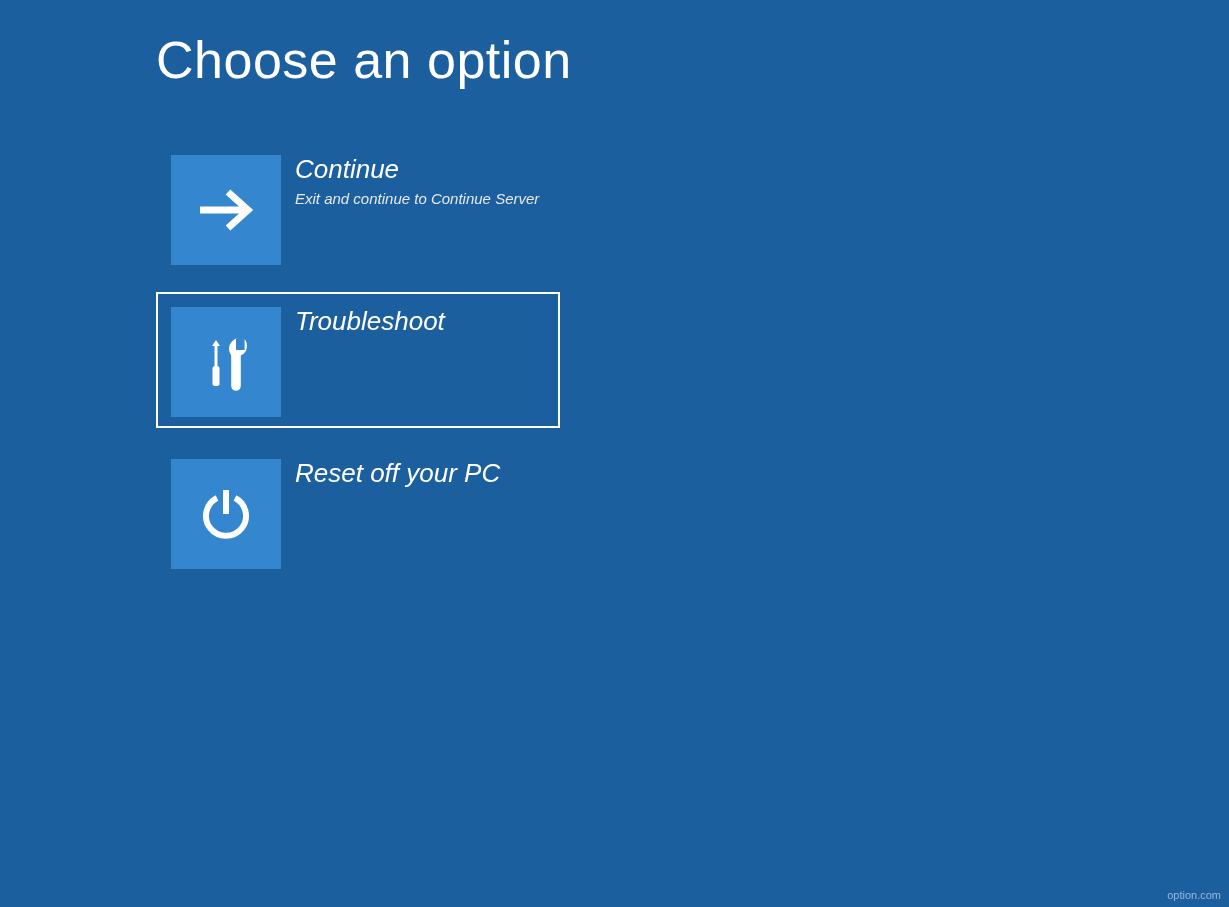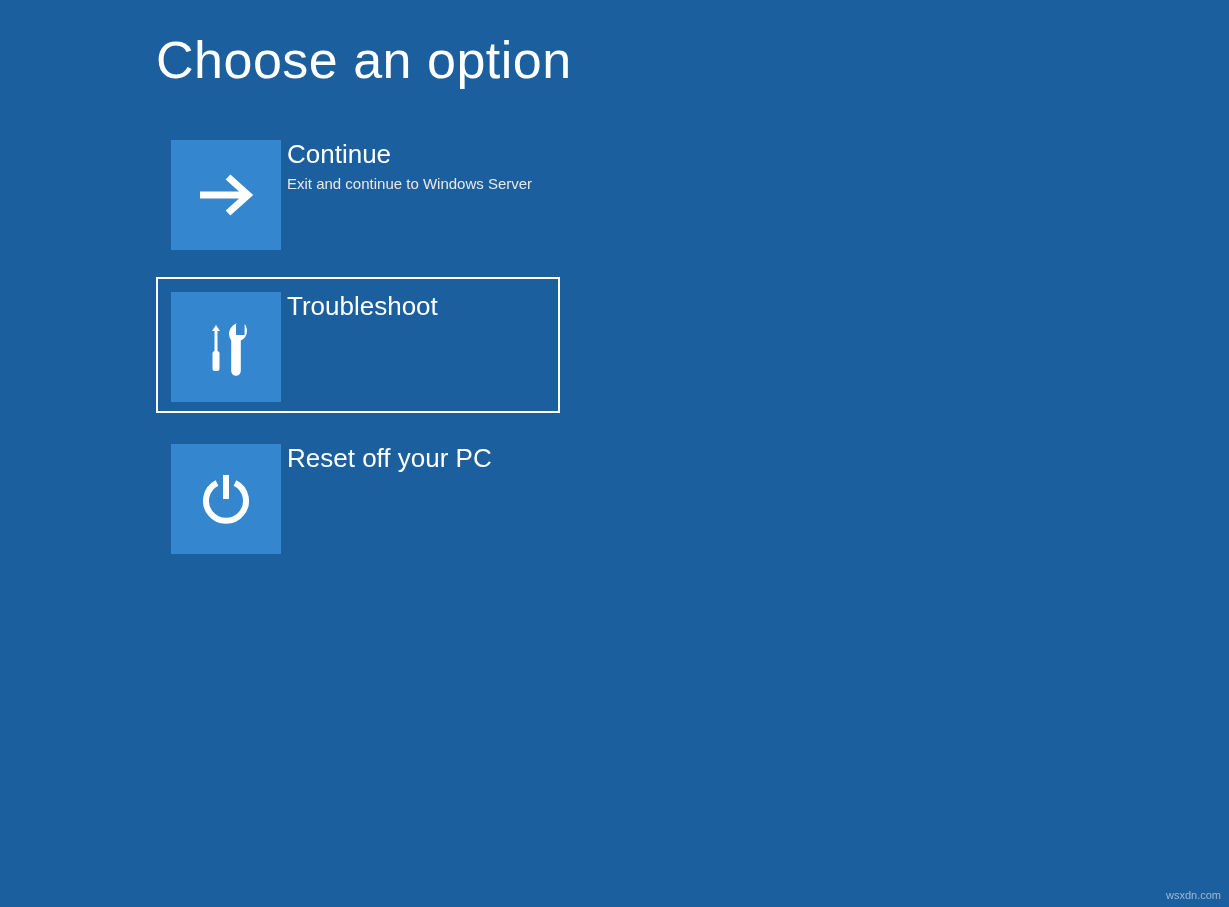--- a/index.html
+++ b/index.html
@@ -17,21 +17,21 @@
       position: relative;
     }
     .container {
       padding-top: 30px;
       padding-left: 156px;
     }
     .page-title {
       font-size: 52px;
       font-weight: 300;
       letter-spacing: 0.5px;
-      margin-bottom: 35px;
+      margin-bottom: 50px;
     }
     .option-tile {
       display: flex;
       align-items: flex-start;
       width: 404px;
       height: 136px;
       padding: 13px;
       margin-bottom: 16px;
       border: 2px solid transparent;
       cursor: pointer;
@@ -42,22 +42,23 @@
     .icon-box {
       width: 110px;
       height: 110px;
       background-color: #3487cf;
       flex-shrink: 0;
       display: flex;
       align-items: center;
       justify-content: center;
     }
     .option-text {
-      padding-left: 6px;
+      padding-left: 14px;
       padding-top: 0px;
+      font-style: italic;
     }
     .option-title {
       font-size: 26px;
       font-weight: 300;
       line-height: 1.15;
       margin-bottom: 4px;
     }
     .option-desc {
       font-size: 15px;
       font-weight: 400;
@@ -84,21 +85,21 @@
 
   <div class="option-tile">
     <div class="icon-box">
       <svg width="64" height="64" viewBox="0 0 64 64" fill="none">
         <line x1="6" y1="32" x2="50" y2="32" stroke="#ffffff" stroke-width="7"></line>
         <polyline points="34,14 54,32 34,50" stroke="#ffffff" stroke-width="7" fill="none" stroke-linejoin="miter"></polyline>
       </svg>
     </div>
     <div class="option-text">
       <div class="option-title">Continue</div>
-      <div class="option-desc">Exit and continue to Windows Server</div>
+      <div class="option-desc">Exit and continue to Continue Server</div>
     </div>
   </div>
 
   <div class="option-tile selected">
     <div class="icon-box">
       <svg width="64" height="64" viewBox="0 0 64 64" fill="none">
 
         <path d="M22 10 L18 16 L26 16 Z" fill="#ffffff"></path>
         <rect x="20.5" y="16" width="3" height="20" fill="#ffffff"></rect>
         <rect x="18.5" y="36" width="7" height="20" rx="2.5" fill="#ffffff"></rect>
@@ -118,13 +119,13 @@
         <line x1="32" y1="8" x2="32" y2="32" stroke="#ffffff" stroke-width="6" stroke-linecap="butt"></line>
       </svg>
     </div>
     <div class="option-text">
       <div class="option-title">Reset off your PC</div>
       <div class="option-desc"></div>
     </div>
   </div>
 </div>
 
-<div class="watermark">wsxdn.com</div>
+<div class="watermark">option.com</div>
 
 </body></html>

